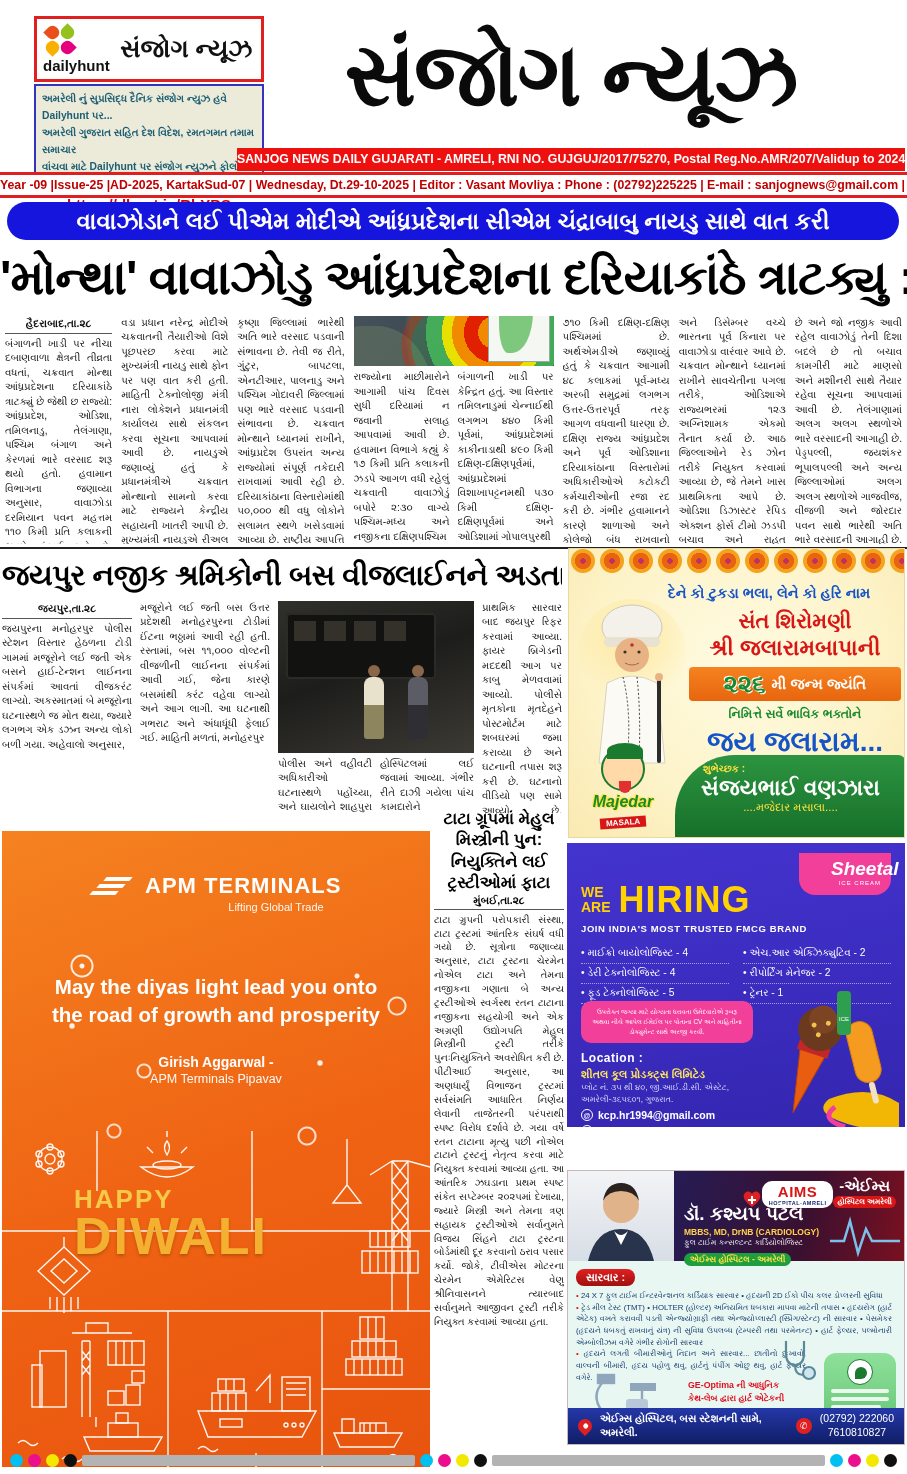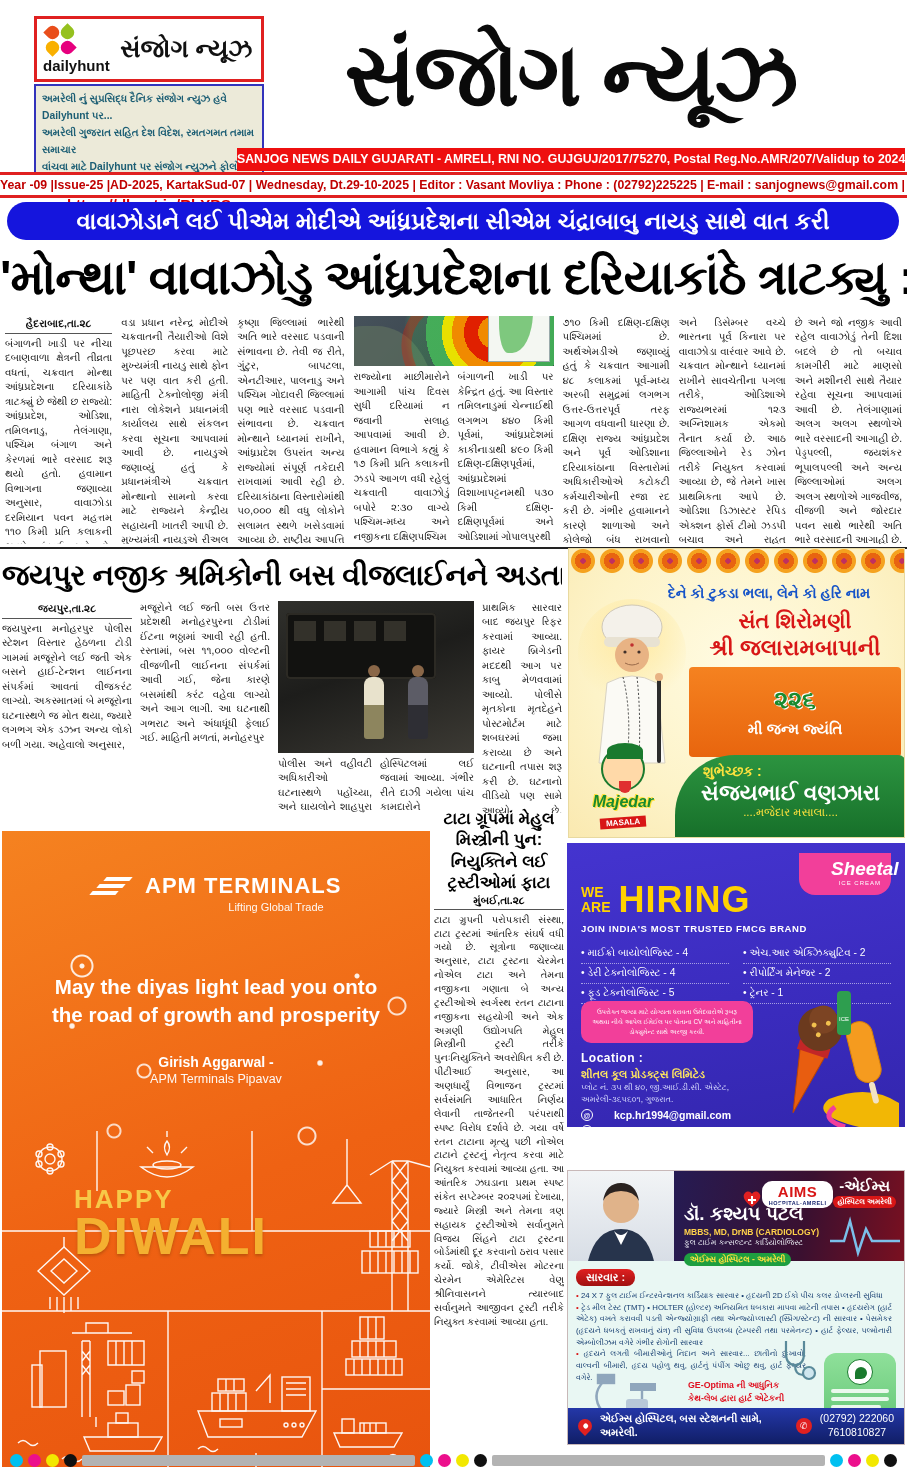--- a/index.html
+++ b/index.html
@@ -70,27 +70,27 @@
   
   .jal { position:absolute; left:568px; top:548px; width:337px; height:290px; background:radial-gradient(circle at 50% 40%, #fffbe2 0%, #fdf3c8 60%, #fae9b0 100%); border:1px solid #e8d9a0; overflow:hidden; }
   .garland { position:absolute; left:0; top:0; width:100%; height:26px;
     background-image:radial-gradient(circle at 14px 12px, #c03060 2.5px, #e86410 3px 8px, #f5a21f 8px 11.5px, transparent 12.5px);
     background-size:29px 26px; background-repeat:repeat-x; }
   .jal-tag { position:absolute; left:70px; top:36px; width:260px; text-align:center; color:#1553c8; font-weight:bold; font-size:14.5px; }
   .jal-fig { position:absolute; left:8px; top:44px; width:110px; height:180px; }
   .jal-right { position:absolute; left:120px; top:60px; width:212px; text-align:center; }
   .jal-l1 { color:#d81616; font-weight:900; font-size:21px; }
   .jal-l2 { color:#d81616; font-weight:900; font-size:22px; margin-top:2px; }
-  .jal-band { margin-top:6px; background:linear-gradient(#f58220,#e8650e); border-radius:4px; padding:19px 4px; display:flex; align-items:center; justify-content:center; gap:6px;flex-direction:column; }
+  .jal-band { margin-top:6px; background:linear-gradient(#f58220,#e8650e); border-radius:4px; padding:3px 4px; display:flex; align-items:center; justify-content:center; gap:6px; }
   .jal-num { color:#1a8a2e; font-weight:900; font-size:24px; text-shadow:1px 1px 0 #fff,-1px -1px 0 #fff; }
   .jal-jay { color:#fff; font-weight:bold; font-size:15px; }
   .jal-l3 { color:#1a8a2e; font-weight:bold; font-size:12.5px; margin-top:6px; }
   .jal-greet { color:#1553c8; font-weight:900; font-size:28px; margin-top:4px; }
   .jal-green { position:absolute; left:106px; bottom:0; width:231px; height:82px; background:linear-gradient(#2c9440,#17702a); border-radius:60px 8px 0 0; text-align:center; padding-top:8px; }
-  .jal-wlabel { color:#ffe23e; font-weight:bold; font-size:14px; text-align:left; padding-left:28px; }
+  .jal-wlabel { color:#ffe23e; font-weight:bold; font-size:10px; text-align:left; padding-left:28px; }
   .jal-wisher { color:#fff; font-weight:900; font-size:22px; }
   .jal-bnote { color:#ffe23e; font-weight:normal; font-size:11.5px; }
   .majedar { position:absolute; left:6px; bottom:4px; width:96px; height:86px; text-align:center; }
   .maj-face { position:relative; width:44px; height:44px; margin:0 auto; background:#ffd9a8; border:2px solid #1a7a2e; border-radius:50%; }
   .maj-face::before { content:""; position:absolute; left:4px; top:-6px; width:36px; height:16px; background:#1a7a2e; border-radius:50% 50% 0 0; }
   .maj-face::after { content:""; position:absolute; left:16px; bottom:-4px; width:12px; height:12px; background:#e03030; border-radius:0 0 8px 8px; }
   .maj-top { color:#1a8a2e; font-weight:900; font-size:16px; font-style:italic; text-shadow:1px 1px 0 #ffe23e,-1px -1px 0 #ffe23e; margin-top:2px; }
   .maj-bot { display:inline-block; background:#d81616; color:#fff; font-weight:bold; font-size:8px; padding:1px 6px; transform:rotate(-4deg); }
 
   
@@ -140,21 +140,21 @@
   .sh-sub { font-size:9.5px; font-weight:bold; letter-spacing:.6px; margin-top:2px; }
   .sh-lists { display:flex; gap:14px; margin-top:10px; }
   .sh-lists ul { list-style:none; flex:1; }
   .sh-lists li { font-size:10.3px; padding:3px 0 4px; border-bottom:1px dotted rgba(255,255,255,.55); }
   .sh-lists li::before { content:"• "; }
   .sh-note { position:absolute; left:14px; top:158px; width:172px; background:#f23f9a; border-radius:10px; padding:6px 8px; font-size:6.4px; line-height:1.55; text-align:center; }
   .sh-loc { position:absolute; left:14px; top:208px; width:190px; }
   .sh-loc .ll { font-weight:bold; font-size:12px; letter-spacing:.5px; }
   .sh-co { font-size:11px; font-weight:bold; color:#ffe65e; margin-top:3px; }
   .sh-ad { font-size:8.3px; color:#d9dcff; line-height:1.45; }
-  .sh-row { display:flex; align-items:center; gap:21px; margin-top:4px; font-size:10.5px; font-weight:bold; }
+  .sh-row { display:flex; align-items:center; gap:5px; margin-top:4px; font-size:10.5px; font-weight:bold; }
   .sh-ico { display:inline-flex; width:12px; height:12px; border:1px solid #fff; border-radius:50%; align-items:center; justify-content:center; font-size:7px; flex:none; }
   .sh-ice { position:absolute; right:6px; bottom:0; width:150px; height:140px; }
 
   
   .aims { position:absolute; left:567px; top:1170px; width:338px; height:275px; border:1px solid #c8b8b8; background:#e9f7f3; overflow:hidden; }
   .aims-head { position:relative; height:90px; background:linear-gradient(100deg,#16246e 0%,#3a1030 70%,#7a1020 100%); }
   .aims-photo { position:absolute; left:0; top:0; width:106px; height:90px; background:linear-gradient(#f2f4f6,#d8dee6); }
   .aims-logo-row { position:absolute; right:8px; top:6px; display:flex; align-items:flex-end; }
   .aims-pill { background:#fff; border-radius:10px; padding:2px 7px; text-align:center; }
   .aims-pill .a { color:#d81616; font-weight:900; font-size:15px; letter-spacing:.5px; }

